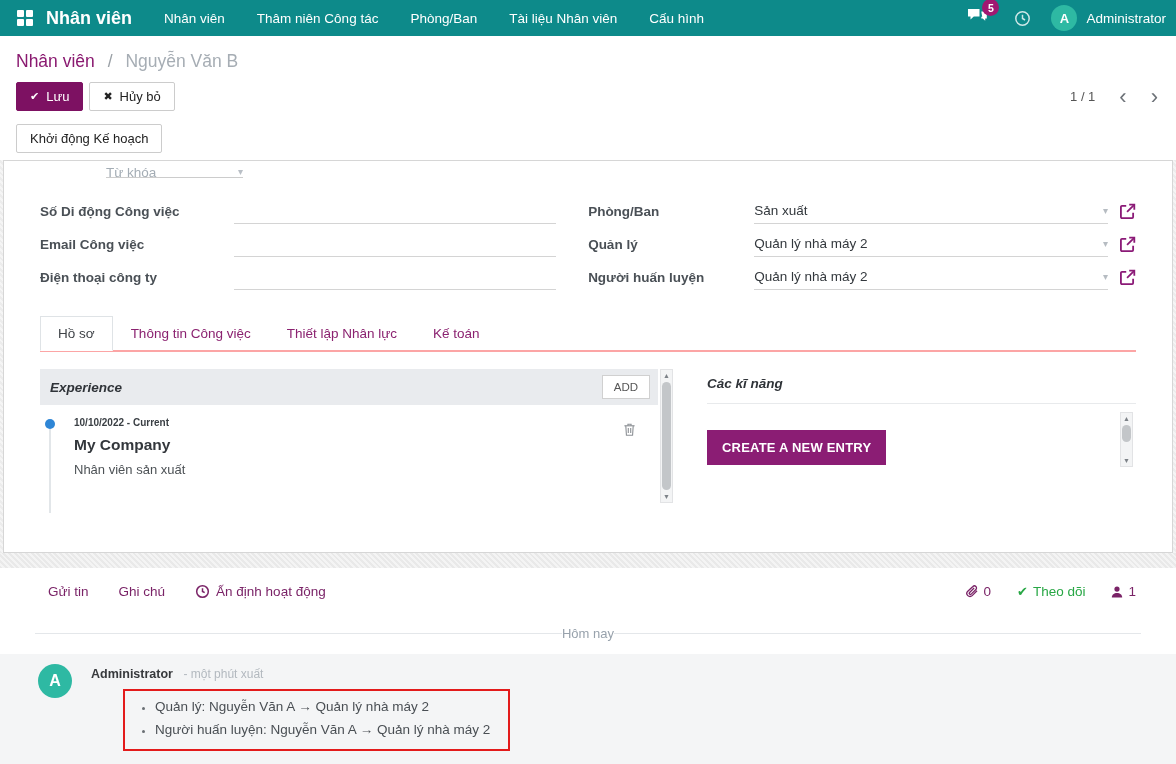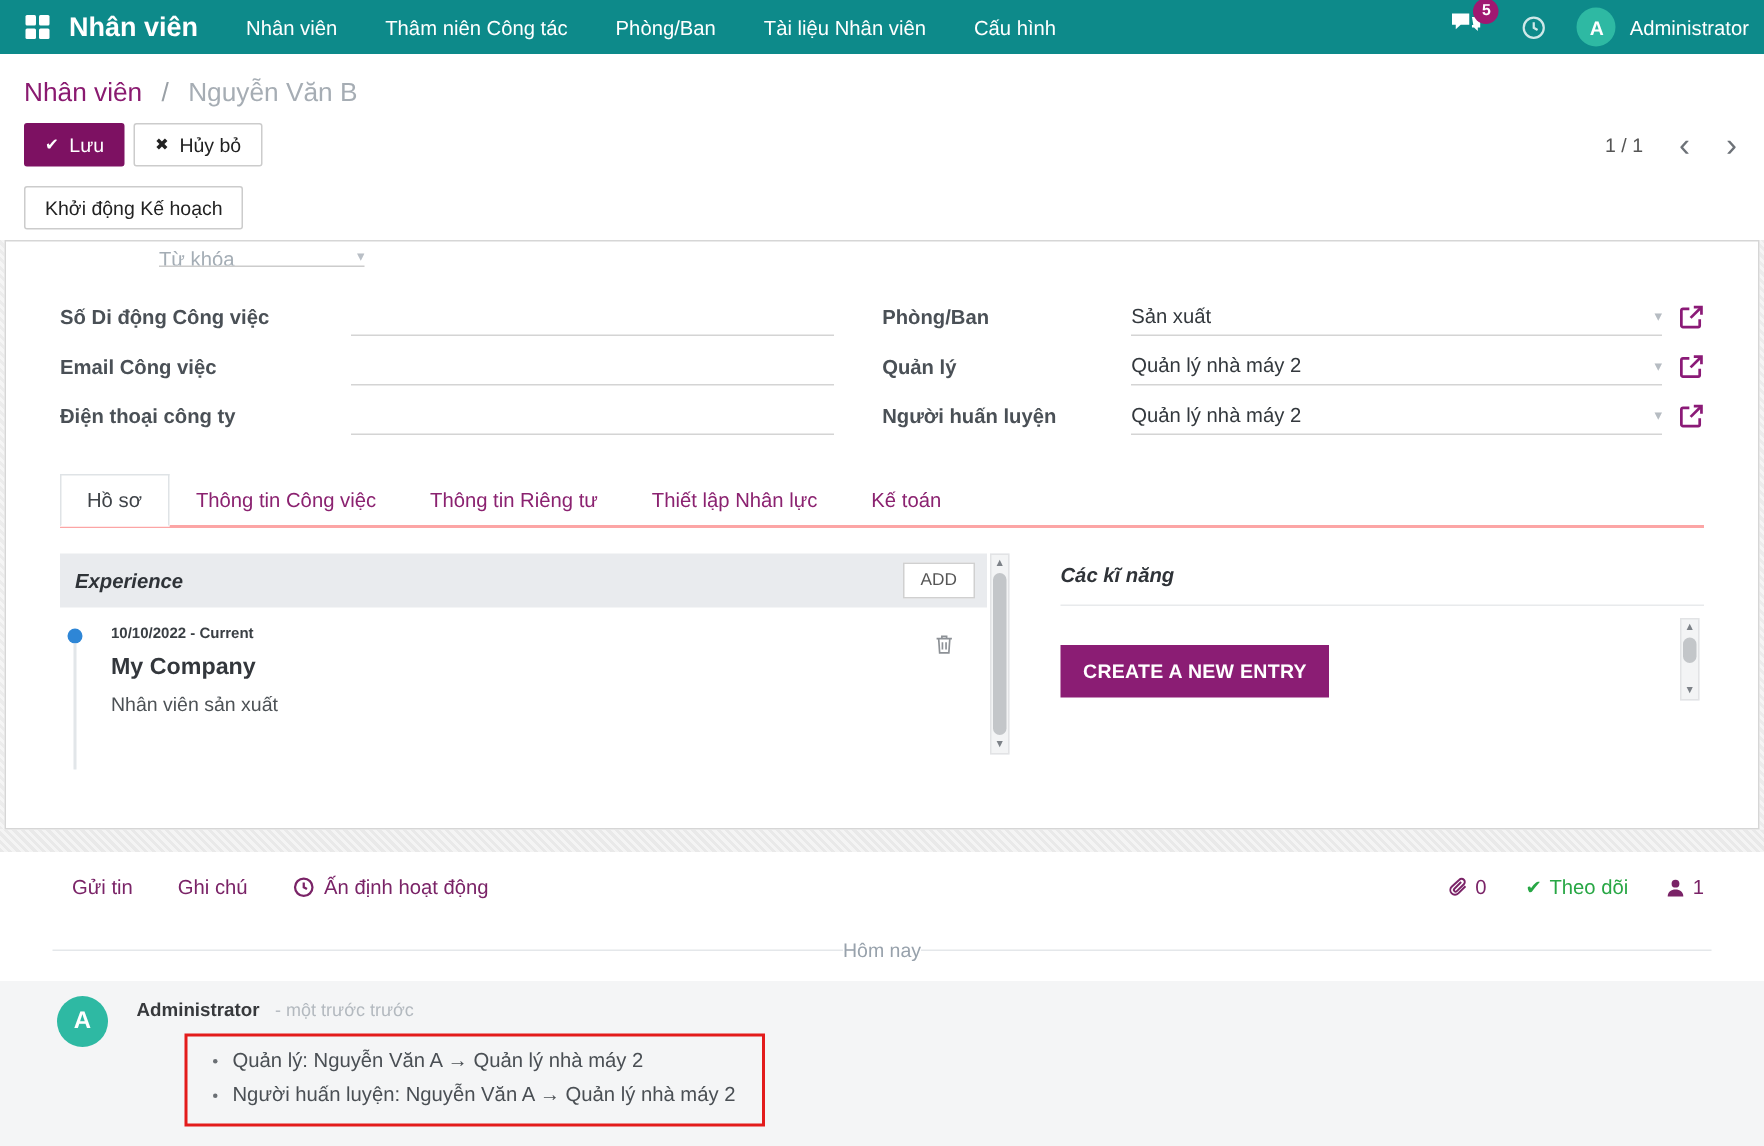--- a/index.html
+++ b/index.html
@@ -265,21 +265,20 @@
                 <path d="M14 2L7.6 8.4"></path>
           </svg>
         </span>
       </div>
     </div>
   </div>
 
   <div class="tabs">
     <span class="tab active">Hồ sơ</span>
     <span class="tab">Thông tin Công việc</span>
-    <span class="tab">Thông tin Riêng tư</span>
     <span class="tab">Thiết lập Nhân lực</span>
     <span class="tab">Kế toán</span>
   </div>
 
   <div class="panes">
 
     <div class="exp">
       <div class="exp-header">
         <span class="panel-title">Experience</span>
         <button class="add-btn">ADD</button>
@@ -361,21 +360,21 @@
     <span class="rule"></span>
     <span>Hôm nay</span>
     <span class="rule"></span>
   </div>
 
   <div class="message">
     <div class="m-avatar">A</div>
     <div class="m-body">
       <div class="m-head">
         <span class="m-author">Administrator</span>
-        <span class="m-time">- một trước trước</span>
+        <span class="m-time">- một phút xuất</span>
       </div>
       <div class="m-box">
         <ul>
           <li>Quản lý: Nguyễn Văn A → Quản lý nhà máy 2</li>
           <li>Người huấn luyện: Nguyễn Văn A → Quản lý nhà máy 2</li>
         </ul>
       </div>
     </div>
   </div>
 

